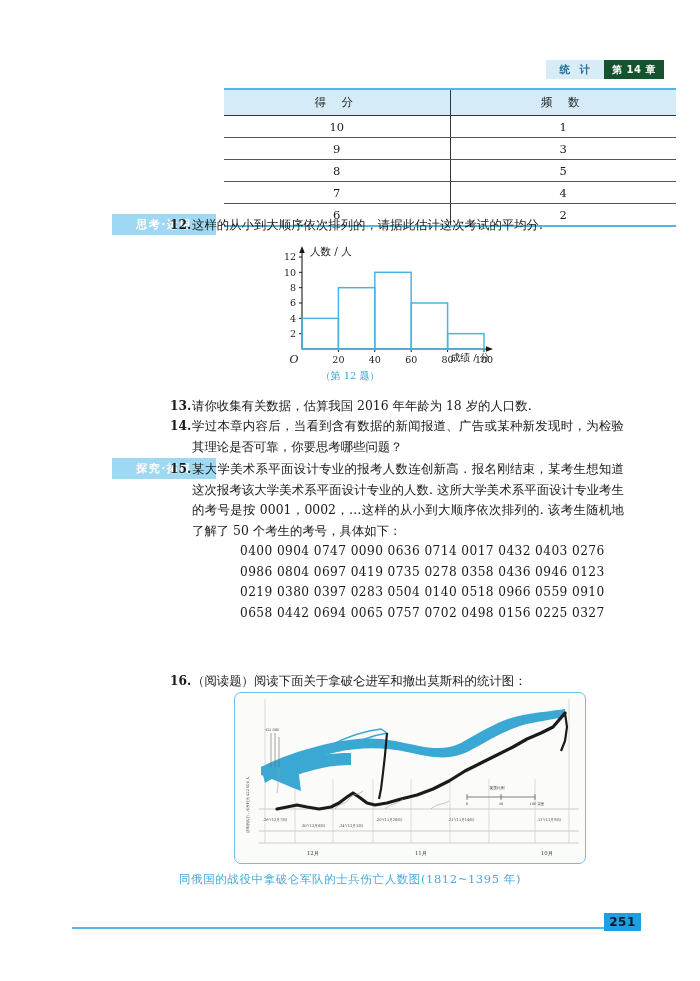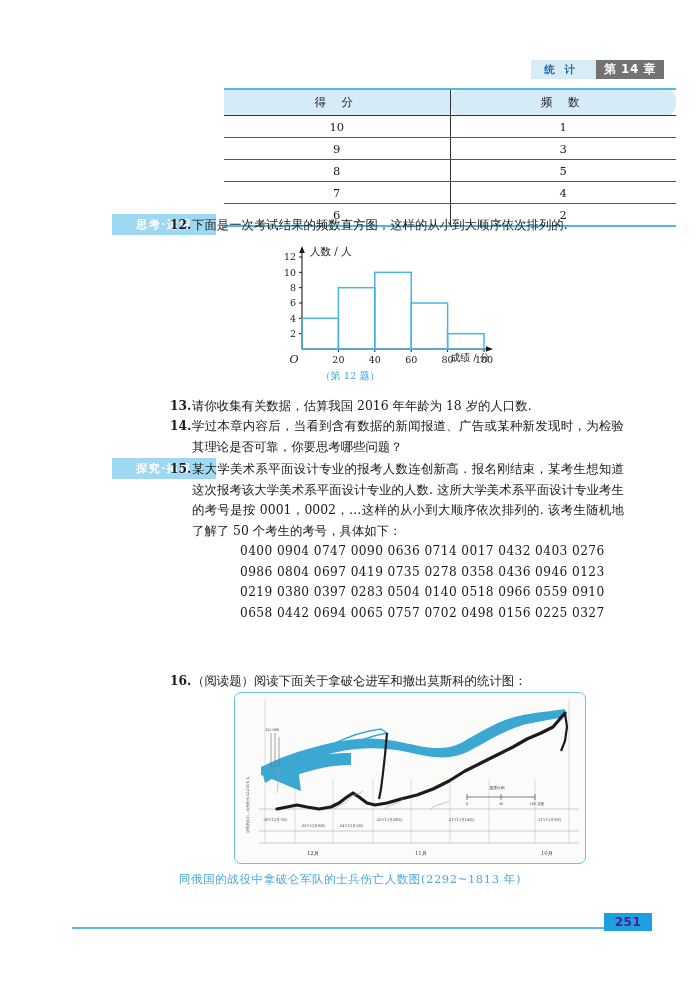--- a/index.html
+++ b/index.html
@@ -18,28 +18,28 @@
   }
 
   
   .runhead {
     position:absolute; top:60px; right:36px;
     display:flex; align-items:stretch; height:19px;
   }
   .runhead-subject {
     background:#d8ecf7; color:#23699a;
     font-size:10.5px; letter-spacing:3px;
-    padding:0 18px 0 13px;
+    padding:0 11px 0 13px;
     display:flex; align-items:center;
     font-family:"DejaVu Sans","Liberation Sans",sans-serif;
     font-weight:bold;
   }
   .runhead-chapter {
-    background:#737373; color:#ffffff;
-    font-size:12px; letter-spacing:0.5px;
+    background:#14532d; color:#ffffff;
+    font-size:10px; letter-spacing:0.5px;
     padding:0 8px;
     display:flex; align-items:center;
     font-family:"DejaVu Sans","Liberation Sans",sans-serif;
     font-weight:bold;
   }
 
   
   .freq-table {
     position:absolute; top:88px; left:224px;
     width:452px;
@@ -55,21 +55,21 @@
   .freq-table thead th {
     border-top:2px solid #4fb9e3;
     border-bottom:1.4px solid #333;
     background:#d5ecf8;
     letter-spacing:6px;
     padding:5px 0;
     font-size:11.5px;
   }
   .freq-table tbody tr:last-child td { border-bottom:2px solid #4fb9e3; }
   .freq-table .col-div { border-left:1.2px solid #333; }
-  .freq-table thead .col-div { border-left:1.2px solid #333;border-radius:11px; }
+  .freq-table thead .col-div { border-left:1.2px solid #333; }
 
   
   .sec-tag {
     position:absolute;
     background:#9fd8f2;
     color:#ffffff;
     font-family:"DejaVu Sans","Liberation Sans",sans-serif;
     font-weight:bold;
     font-size:11px;
     letter-spacing:1.5px;
@@ -142,22 +142,22 @@
     letter-spacing:0.6px;
   }
 
   
   .footer-rule {
     position:absolute; top:927px; left:72px; width:556px;
     height:1.6px; background:#5bb8e3;
   }
   .folio {
     position:absolute; top:913px; left:604px;
-    width:48px; height:18px;
-    background:#1d9fe0; color:#4c1d95;
+    width:37px; height:18px;
+    background:#1d9fe0; color:#0f172a;
     font-family:"DejaVu Sans","Liberation Sans",sans-serif;
     font-size:12px; font-weight:bold;
     display:flex; align-items:center; justify-content:center;
     letter-spacing:0.5px;
   }
   svg { display:block; }
   text { font-family:"DejaVu Serif","Liberation Serif",serif; }
 </style>
 </head>
 <body>
@@ -197,21 +197,21 @@
           <td>6</td>
           <td class="col-div">2</td>
         </tr>
       </tbody>
   </table>
 
   <div class="sec-tag" id="tag-think">思考·运用</div>
 
   <div class="prob" id="prob12">
     <span class="num">12.</span>
-    <span class="body">下面是一次考试结果的频数直方图，这样的从小到大顺序依次排列的.</span>
+    <span class="body">这样的从小到大顺序依次排列的，请据此估计这次考试的平均分.</span>
   </div>
 
   <div class="hist-wrap">
     <svg width="250" height="132" viewBox="0 0 250 132">
 
       <line x1="46" y1="8" x2="46" y2="106" stroke="#1a1a1a" stroke-width="1.1"></line>
       <polygon points="46,3 43.2,10 48.8,10" fill="#1a1a1a"></polygon>
 
       <line x1="46" y1="106" x2="232" y2="106" stroke="#1a1a1a" stroke-width="1.1"></line>
       <polygon points="237,106 230,103.2 230,108.8" fill="#1a1a1a"></polygon>
@@ -351,18 +351,18 @@
           <text x="314" y="128" font-size="3.6" fill="#3a3a3a" text-anchor="middle">-11°(11月9日)</text>
         </g>
 
       <g id="minard-months">
           <text x="78" y="162" font-size="5.4" fill="#3a3a3a" text-anchor="middle">12月</text>
           <text x="186" y="162" font-size="5.4" fill="#3a3a3a" text-anchor="middle">11月</text>
           <text x="312" y="162" font-size="5.4" fill="#3a3a3a" text-anchor="middle">10月</text>
         </g>
     </svg>
   </div>
-  <div class="minard-caption">同俄国的战役中拿破仑军队的士兵伤亡人数图(2292~1813 年)</div>
+  <div class="minard-caption">同俄国的战役中拿破仑军队的士兵伤亡人数图(1812~1395 年)</div>
 
   <div class="footer-rule"></div>
   <div class="folio">251</div>
 
 </div>
 
 </body></html>

